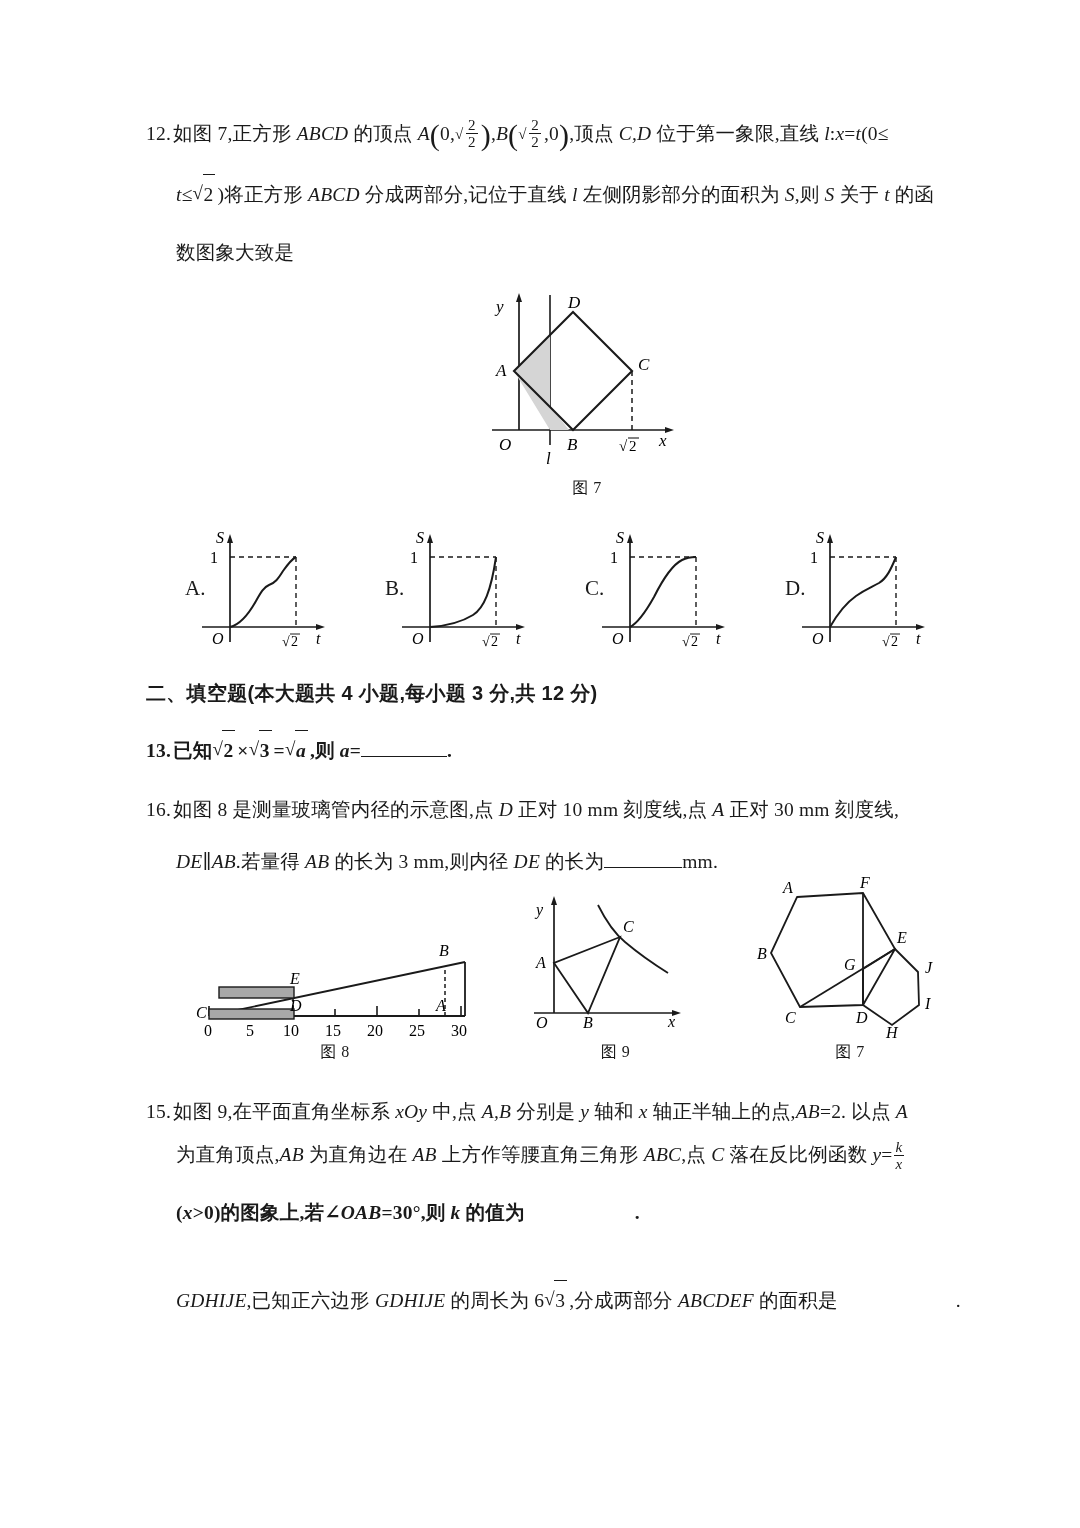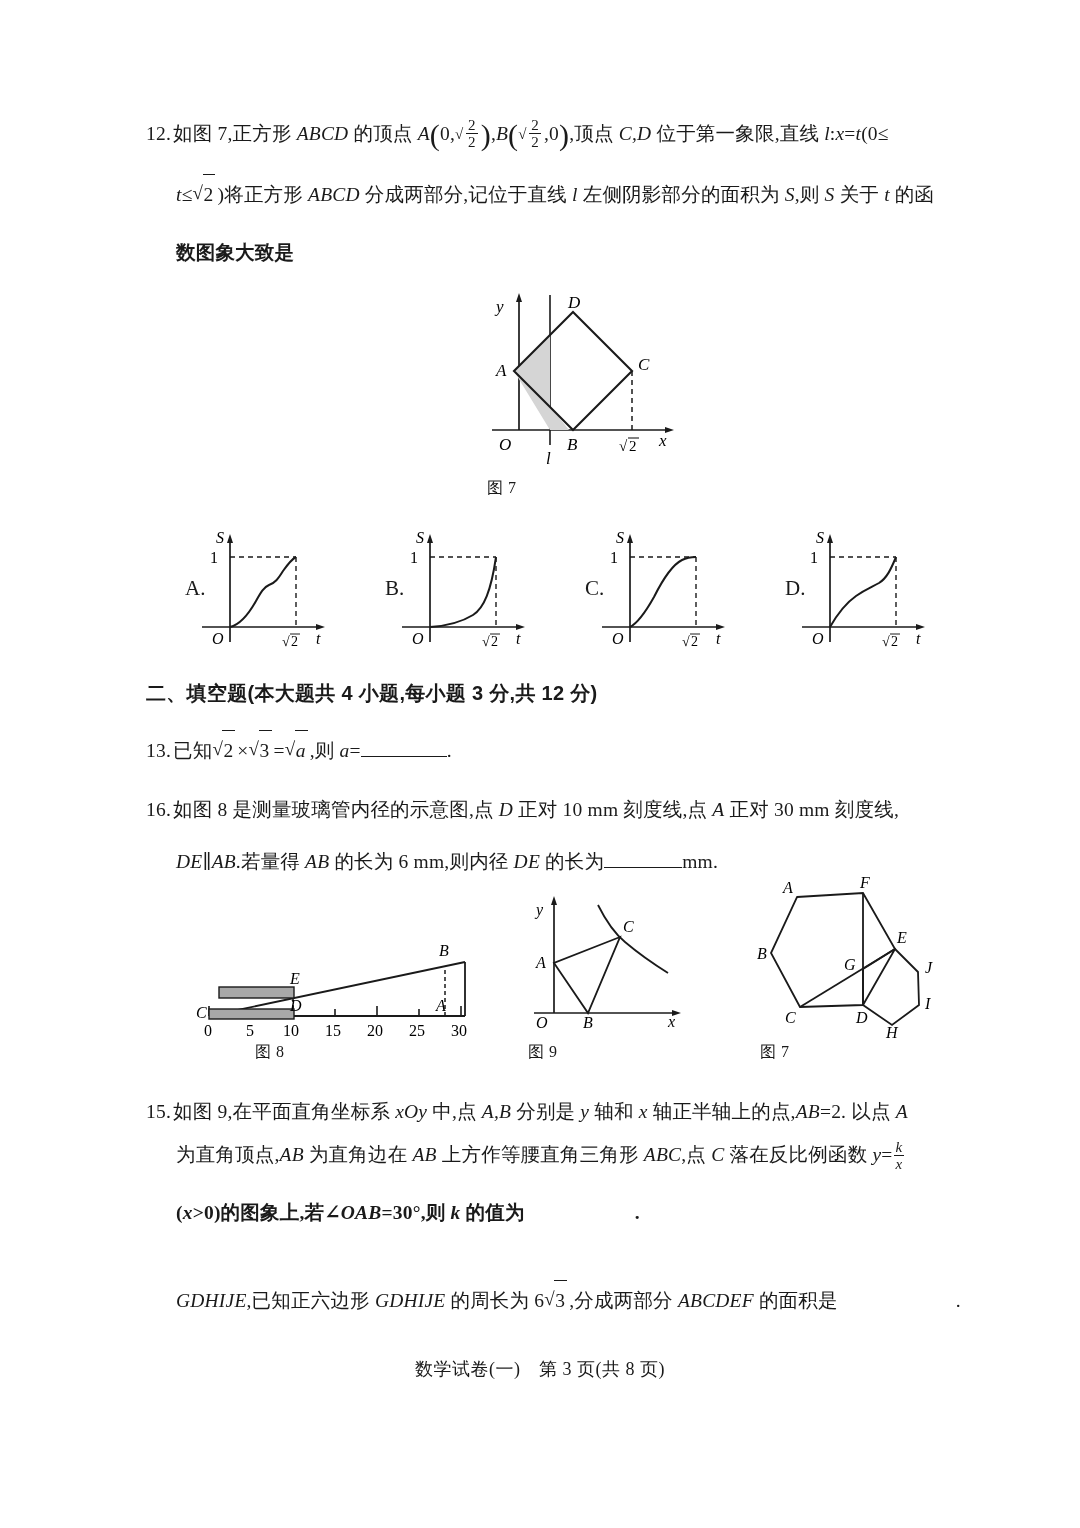--- a/index.html
+++ b/index.html
@@ -90,21 +90,21 @@
     position: absolute;
     font-size: 20px;
     font-weight: bold;
     letter-spacing: 0.3px;
     font-family: "Liberation Sans", sans-serif;
   }
 
   .fig-caption {
     position: absolute;
     font-size: 16px;
-    text-align: left;
+    text-align: center;
     letter-spacing: 0.5px;
   }
 
   .footer {
     position: absolute;
     width: 1080px;
     text-align: center;
     font-size: 18px;
     letter-spacing: 0.5px;
   }
@@ -122,21 +122,21 @@
 
 <div class="page">
 
   <div class="qblock" style="left:146px; top:102px; width:850px;">
     <div class="qline">
       <span class="num">12.</span><span>如图 7,正方形 </span><span class="ital">ABCD</span><span> 的顶点 </span><span class="ital">A</span><span class="bigparen">(</span><span>0,</span><span class="rad small"><span class="frac" style="top:-2px;"><span class="numr" style="border-bottom:1.1px solid #1a1a1a;"><span class="radcontent" style="border:0">2</span></span><span class="denr" style="border-top:0">2</span></span></span><span class="bigparen">)</span><span>,</span><span class="ital">B</span><span class="bigparen">(</span><span class="rad small"><span class="frac" style="top:-2px;"><span class="numr" style="border-bottom:1.1px solid #1a1a1a;"><span class="radcontent" style="border:0">2</span></span><span class="denr" style="border-top:0">2</span></span></span><span>,0</span><span class="bigparen">)</span><span>,顶点 </span><span class="ital">C,D</span><span> 位于第一象限,直线 </span><span class="ital">l</span><span>:</span><span class="ital">x</span><span>=</span><span class="ital">t</span><span>(0</span><span>≤</span>
     </div>
     <div class="qline" style="margin-top:18px;">
       <span class="indent"></span><span class="ital">t</span><span>≤</span><span class="rad"><span class="radcontent" style="font-style:normal">2</span></span><span>)将正方形 </span><span class="ital">ABCD</span><span> 分成两部分,记位于直线 </span><span class="ital">l</span><span> 左侧阴影部分的面积为 </span><span class="ital">S</span><span>,则 </span><span class="ital">S</span><span> 关于 </span><span class="ital">t</span><span> 的函</span>
     </div>
-    <div class="qline" style="margin-top:18px;font-weight:bold;">
+    <div class="qline" style="margin-top:18px;">
       <span class="indent"></span><span>数图象大致是</span>
     </div>
   </div>
 
   <div class="figwrap" style="left:487px; top:278px;">
     <svg width="200" height="175" viewBox="0 0 200 175">
 
       <line x1="32" y1="140" x2="32" y2="8" stroke="#1a1a1a" stroke-width="1.7"></line>
       <polygon points="32,3 29,12 35,12" fill="#1a1a1a"></polygon>
 
@@ -261,32 +261,32 @@
           <text x="52" y="19" font-family="Liberation Serif, serif" font-size="14">√</text>
           <line x1="60" y1="7" x2="70" y2="7" stroke="#1a1a1a" stroke-width="1"></line>
           <text x="61" y="19" font-family="Liberation Serif, serif" font-size="14">2</text>
         </g>
       </g>
     </svg>
   </div>
 
   <div class="sect-head" style="left:146px; top:668px;">二、填空题(本大题共 4 小题,每小题 3 分,共 12 分)</div>
 
-  <div class="qblock" style="left:146px; top:718px;">
+  <div class="qblock" style="left:146px; top:718px;font-weight:bold;">
     <div class="qline">
       <span class="num">13.</span><span>已知</span><span class="rad"><span class="radcontent" style="font-style:normal">2</span></span><span>×</span><span class="rad"><span class="radcontent" style="font-style:normal">3</span></span><span>=</span><span class="rad"><span class="radcontent">a</span></span><span>,则 </span><span class="ital">a</span><span>=</span><span class="blankline" style="width:86px;"></span><span>.</span>
     </div>
   </div>
 
   <div class="qblock" style="left:146px; top:778px;">
     <div class="qline">
       <span class="num">16.</span><span>如图 8 是测量玻璃管内径的示意图,点 </span><span class="ital">D</span><span> 正对 10 mm 刻度线,点 </span><span class="ital">A</span><span> 正对 30 mm 刻度线,</span>
     </div>
     <div class="qline" style="margin-top:12px;">
-      <span class="indent"></span><span class="ital">DE</span><span>∥</span><span class="ital">AB</span><span>.若量得 </span><span class="ital">AB</span><span> 的长为 6 mm,则内径 </span><span class="ital">DE</span><span> 的长为</span><span class="blankline" style="width:78px;"></span><span>mm.</span>
+      <span class="indent"></span><span class="ital">DE</span><span>∥</span><span class="ital">AB</span><span>.若量得 </span><span class="ital">AB</span><span> 的长为 3 mm,则内径 </span><span class="ital">DE</span><span> 的长为</span><span class="blankline" style="width:78px;"></span><span>mm.</span>
     </div>
   </div>
 
   <div class="figwrap" style="left:193px; top:928px;">
     <svg width="290" height="105" viewBox="0 0 290 105">
 
       <line x1="16" y1="76" x2="272" y2="76" stroke="#1a1a1a" stroke-width="1.8"></line>
 
       <line x1="16" y1="76" x2="16" y2="66" stroke="#1a1a1a" stroke-width="1.6"></line>
       <line x1="58" y1="76" x2="58" y2="69" stroke="#1a1a1a" stroke-width="1.6"></line>
@@ -384,15 +384,14 @@
       <span class="indent"></span><span>(</span><span class="ital">x</span><span>&gt;</span><span>0)的图象上,若∠</span><span class="ital">OAB</span><span>=30°,则 </span><span class="ital">k</span><span> 的值为</span><span class="gapblank" style="width:110px;"></span><span>.</span>
     </div>
   </div>
 
   <div class="qblock" style="left:146px; top:1250px;">
     <div class="qline" style="margin-top:18px;">
       <span class="indent"></span><span class="ital">GDHIJE</span><span>,已知正六边形 </span><span class="ital">GDHIJE</span><span> 的周长为 6</span><span class="rad"><span class="radcontent" style="font-style:normal">3</span></span><span>,分成两部分 </span><span class="ital">ABCDEF</span><span> 的面积是</span><span class="gapblank" style="width:118px;"></span><span>.</span>
     </div>
   </div>
 
-  <div class="footer" style="left:0px; top:1345px;">数学试卷(一)　第 3 页(共 8 页)</div>
 
 </div>
 
 </body></html>

